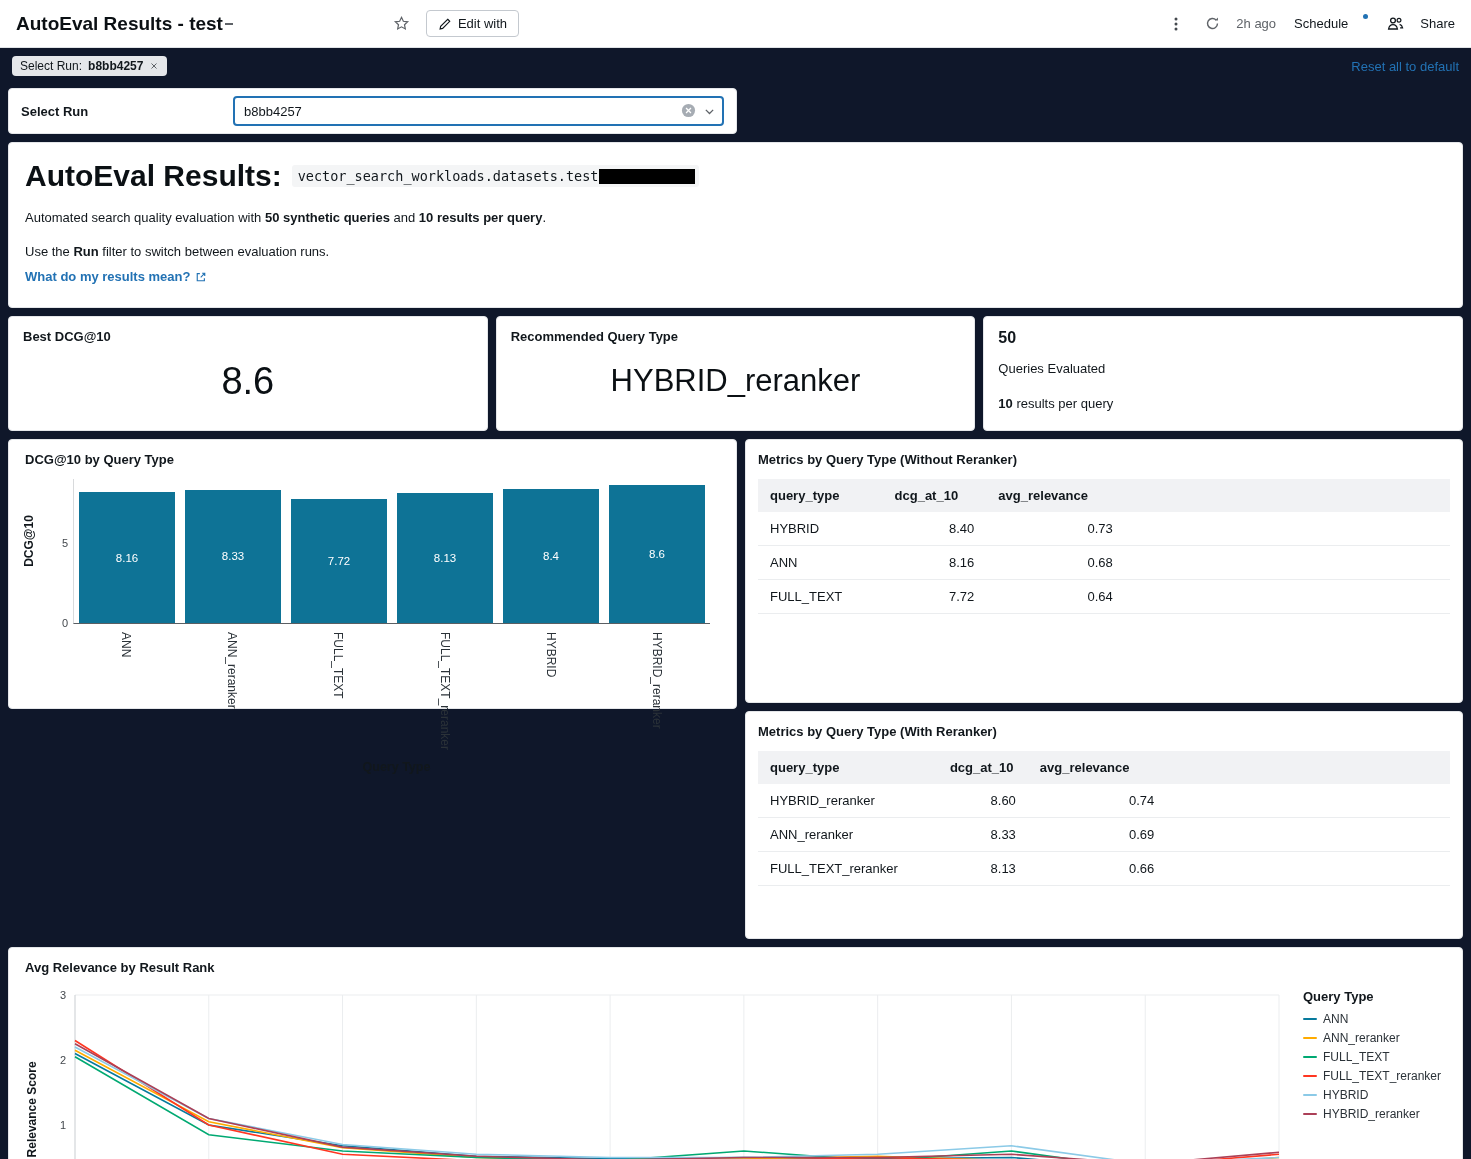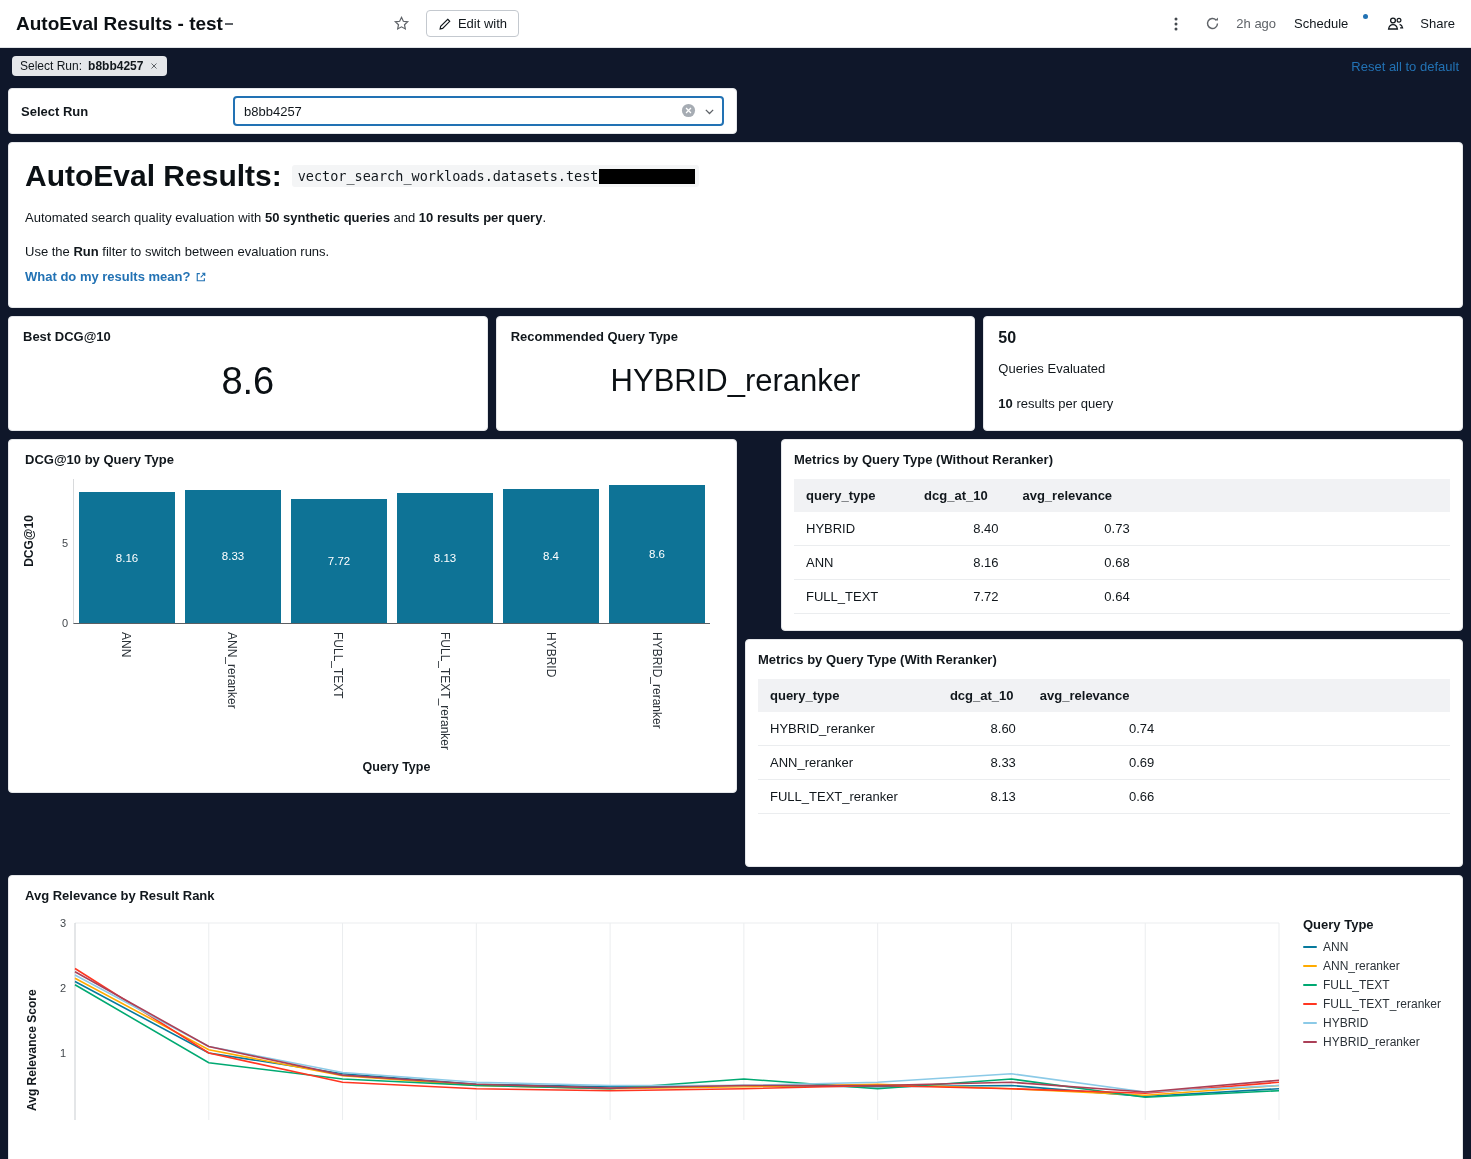--- a/index.html
+++ b/index.html
@@ -51,25 +51,25 @@
   .stat-label { font-size:13px; font-weight:700; }
   .stat-center { flex:1; display:flex; align-items:center; justify-content:center; }
   .stat-big { font-size:38px; font-weight:500; color:#0b1014; }
   .stat-med { font-size:31px; font-weight:500; color:#0b1014; }
   .stat-count { font-size:16px; font-weight:700; }
   .stat-sub { font-size:13px; margin-top:14px; }
   .stat-foot { font-size:13px; margin-top:20px; }
 
   
   .charts-row { display:flex; gap:8px; align-items:flex-start; }
-  .bar-card { width:729px; height:354px; padding:12px 16px; }
+  .bar-card { width:729px; height:270px; padding:12px 16px; }
   .chart-title { font-size:13px; font-weight:700; margin-bottom:12px; }
   .right-col { flex:1; display:flex; flex-direction:column; gap:8px; }
   .table-card { padding:12px 12px 16px 12px; }
-  .table-card.first { height:192px;margin-left:36px; }
+  .table-card.first { height:264px; }
   .table-card.second { height:228px; }
 
   
   .bar-area { position:relative; margin-left:48px; margin-right:10px; }
   .bar-ylabel { position:absolute; left:-44px; top:62px; transform:translate(-50%,-50%) rotate(-90deg); font-size:12px; font-weight:700; white-space:nowrap; }
   .bar-plot { position:relative; height:145px; border-bottom:1px solid #5a5f63; border-left:1px solid #d8dadc; display:flex; align-items:flex-end; }
   .bar-slot { flex:1; height:100%; display:flex; justify-content:center; align-items:flex-end; }
   .bar { width:91%; position:relative; cursor:pointer; }
   .bar-label { position:absolute; top:50%; left:50%; transform:translate(-50%,-50%); color:#fff; font-size:11.5px; white-space:nowrap; }
   .ytick { position:absolute; left:-26px; width:20px; text-align:right; font-size:11px; color:#43484d; }

